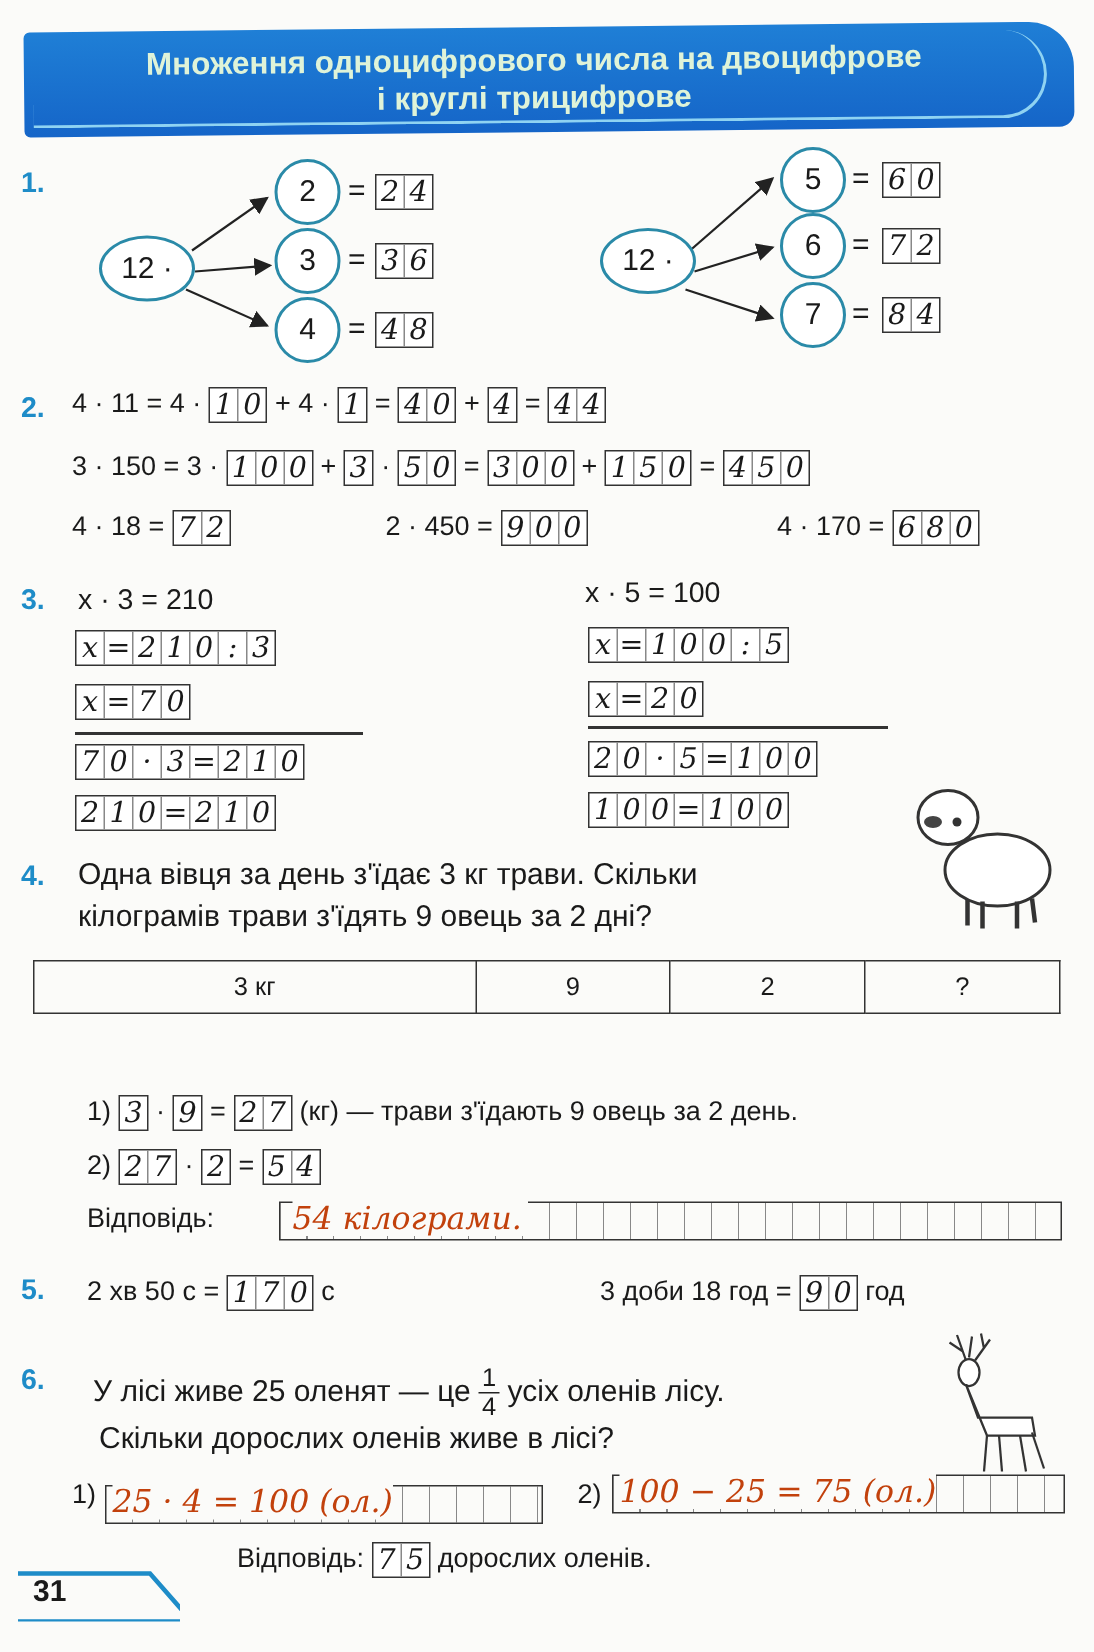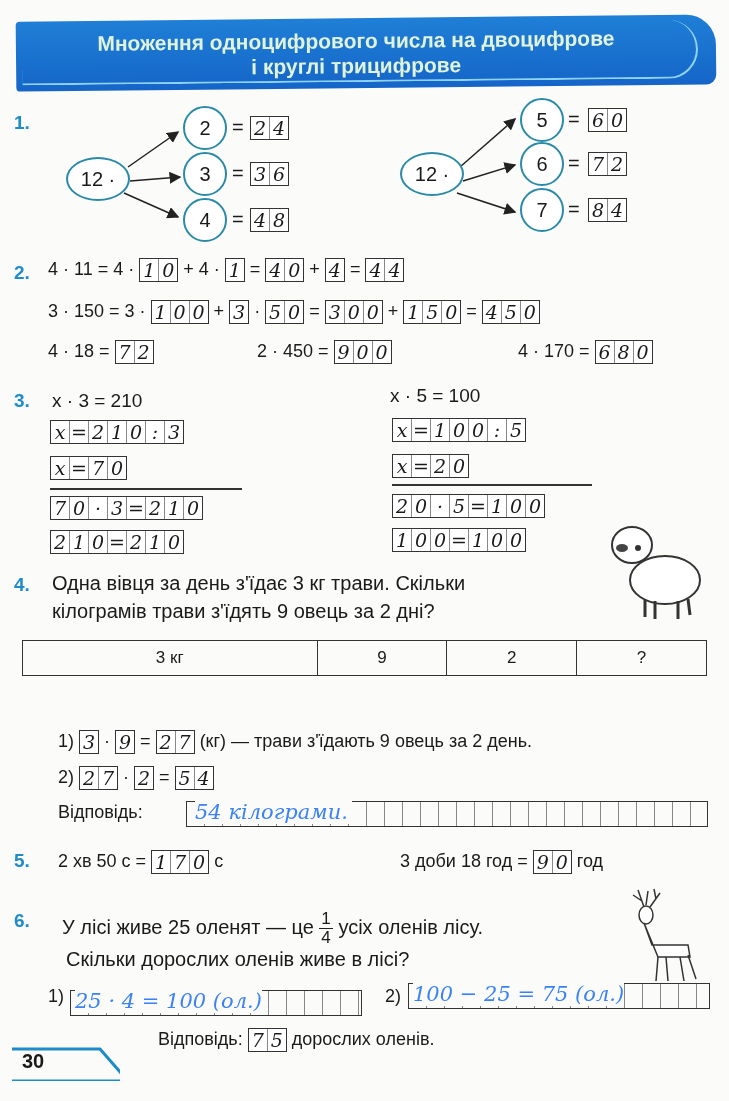--- a/index.html
+++ b/index.html
@@ -6,21 +6,21 @@
   body{width:729px;height:1101px;background:#fbfbf9;position:relative;overflow:hidden;
        font-family:"Liberation Sans", sans-serif;color:#1a1a1a;}
   .abs{position:absolute;}
   .banner{left:16px;top:18px;width:700px;height:70px;background:linear-gradient(180deg,#1f7fd6 0%,#1565c8 100%);
           border-radius:4px 30px 10px 4px;transform:rotate(-0.6deg);}
   .banner-inner{position:absolute;left:6px;top:5px;right:18px;bottom:6px;border:2px solid #8fd3f2;border-left:none;border-top:none;border-radius:0 30px 30px 0;}
   .banner-title{position:absolute;left:0;right:20px;top:10px;text-align:center;color:#dff3d8;font-weight:bold;
                 font-size:21px;line-height:25px;}
   .num{font-weight:bold;color:#1e8cc8;font-size:19px;}
   .txt{font-size:18px;white-space:nowrap;}
-  .hw{font-family:"DejaVu Serif", serif;font-style:italic;font-size:21px;color:#3b82f6;}
+  .hw{font-family:"DejaVu Serif", serif;font-style:italic;font-size:21px;color:#c2410c;}
   .box{display:inline-flex;border:1.5px solid #333;height:22px;vertical-align:middle;background:#fff;}
   .box span{display:inline-block;width:18px;text-align:center;border-right:1px solid #888;
             font-family:"DejaVu Serif", serif;font-style:italic;font-size:19px;line-height:22px;}
   .box span:last-child{border-right:none;}
   .circle{position:absolute;width:40px;height:40px;border:2px solid #2a8aa8;border-radius:50%;
           text-align:center;line-height:40px;font-size:20px;background:#fff;}
   .oval{position:absolute;width:56px;height:40px;border:2px solid #2a8aa8;border-radius:50%;
         text-align:center;line-height:40px;font-size:20px;background:#fff;}
   .eq{position:absolute;font-size:20px;}
   table.t4{position:absolute;left:22px;top:640px;width:685px;border-collapse:collapse;font-size:17px;}
@@ -370,13 +370,13 @@
       <span>7</span>
       <span>5</span>
     </span>
   <span>дорослих оленів.</span>
 </div>
 
 <svg class="abs page-tab" width="120" height="40">
   <path d="M2,4 L90,4 L118,36 L2,36" fill="none" stroke="#1e8cc8" stroke-width="3"></path>
   <line x1="2" y1="40" x2="118" y2="40" stroke="#888" stroke-width="3"></line>
 </svg>
-<div class="abs page-num">30</div>
+<div class="abs page-num">31</div>
 
 </body></html>

